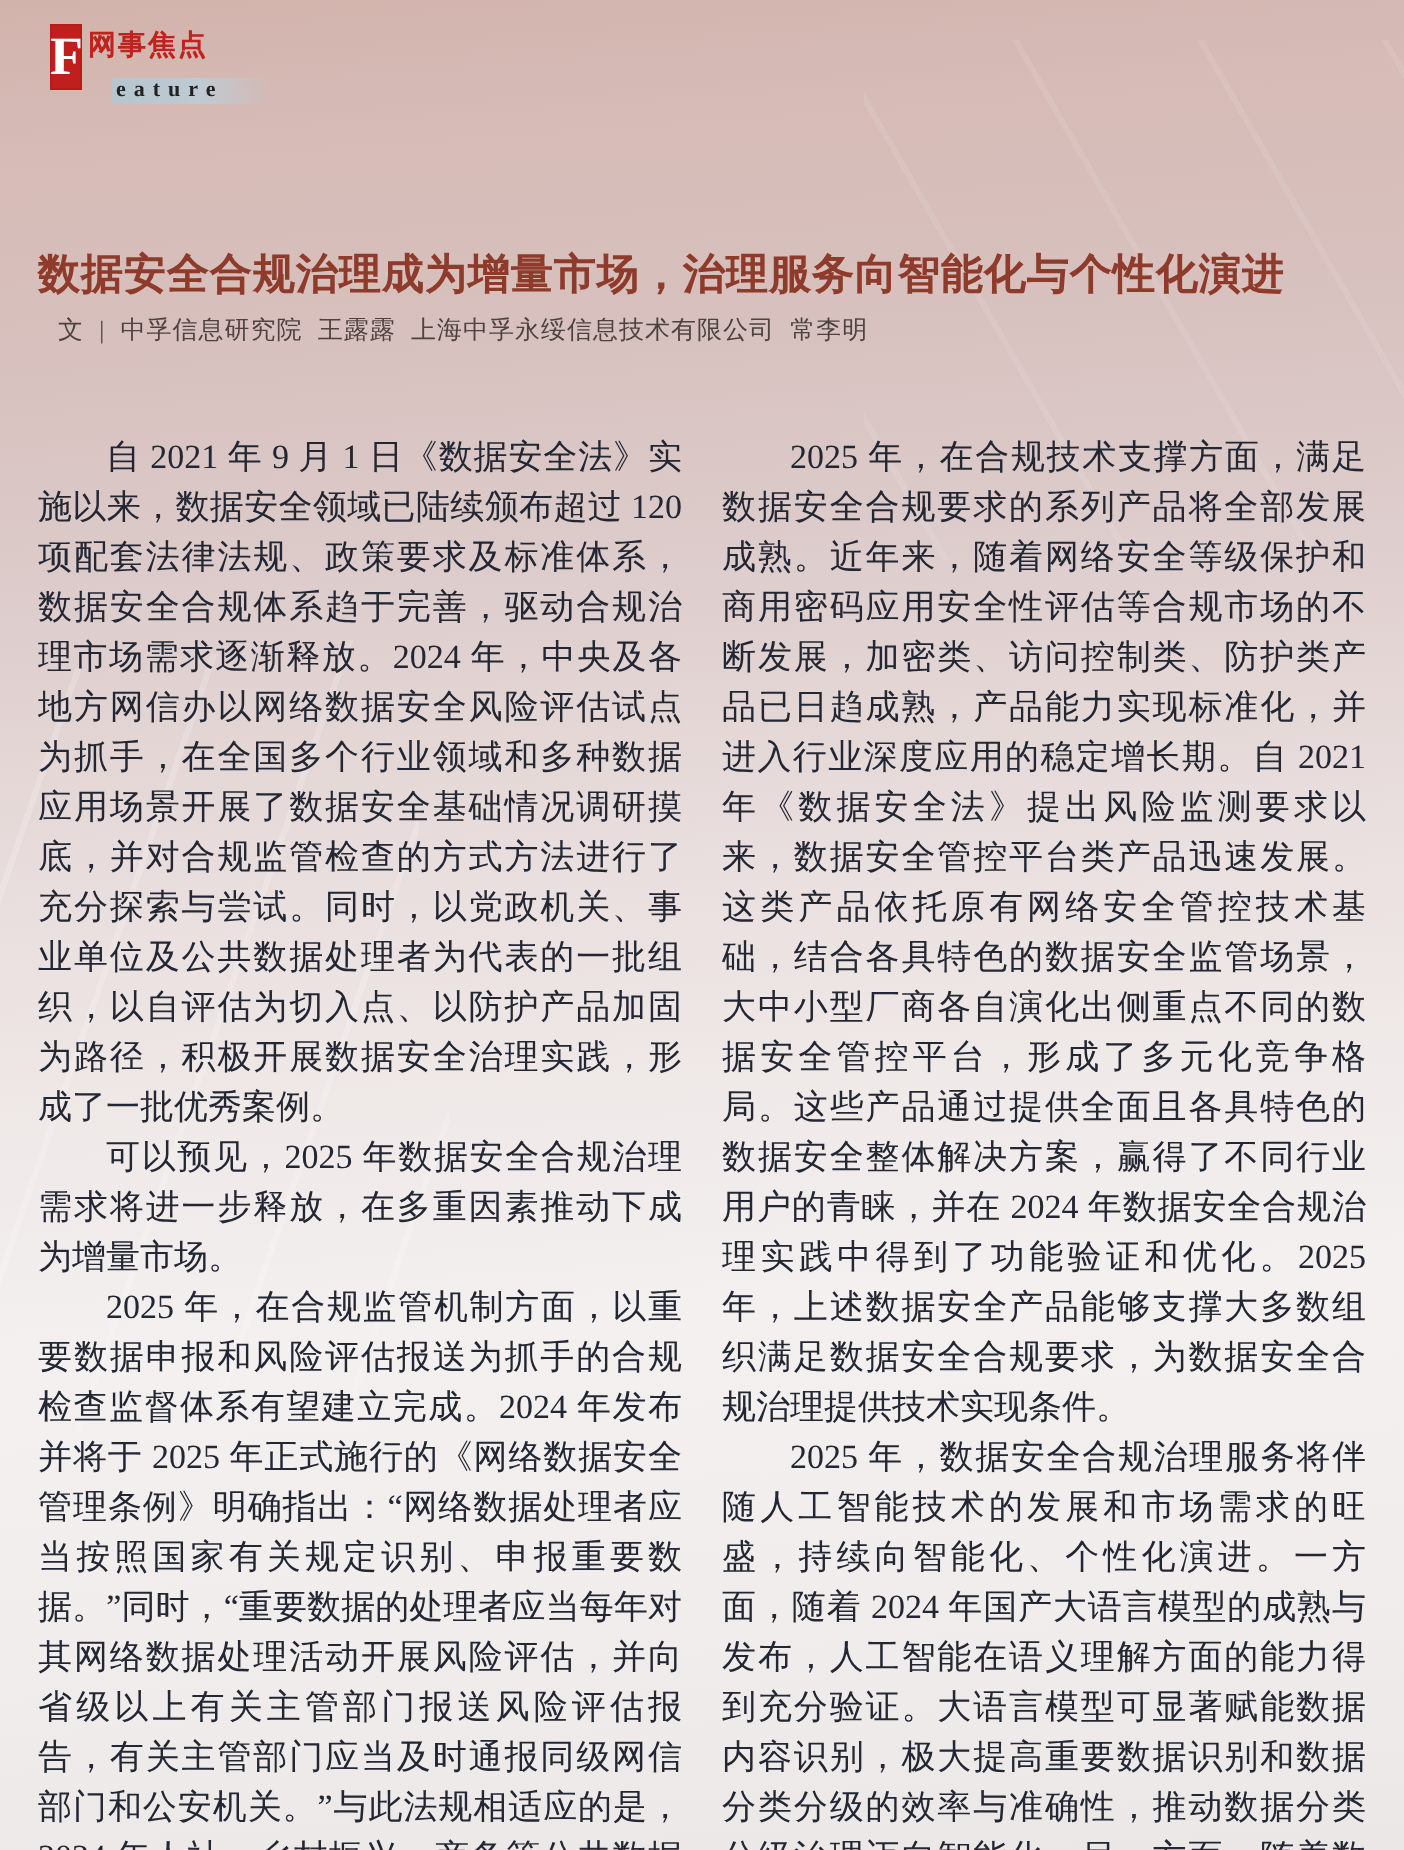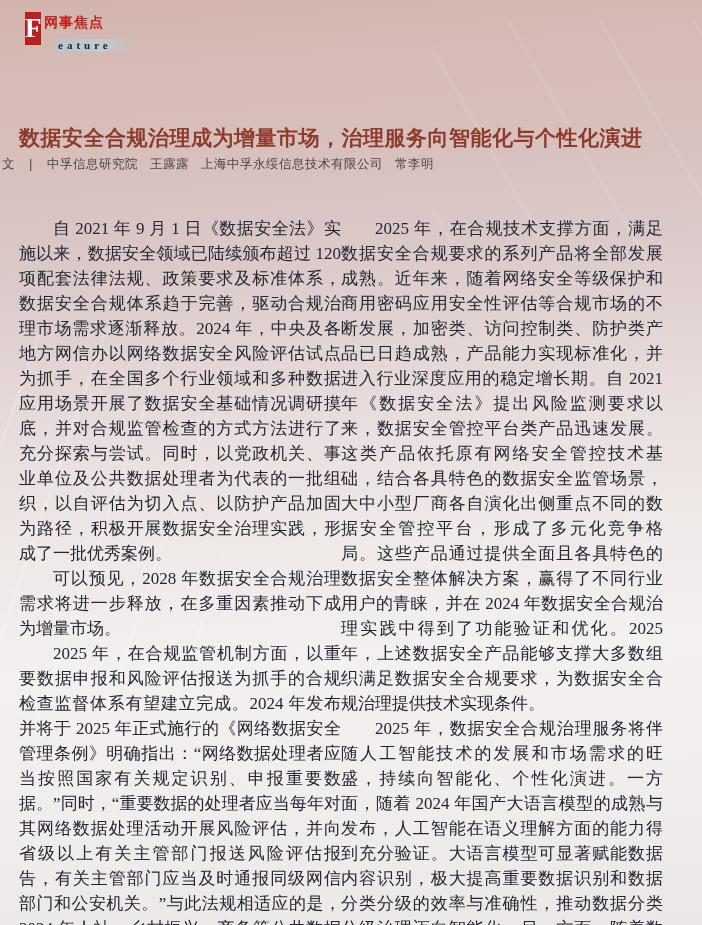--- a/index.html
+++ b/index.html
@@ -65,29 +65,29 @@
     padding-left:2px;white-space:nowrap;margin-left:12px;
   }
   
   .title{
     position:absolute;left:19px;top:110px;width:664px;
     font-family:Liberation Sans, sans-serif;
     font-weight:bold;font-size:21px;line-height:28px;
     color:#8e3b2b;letter-spacing:.5px;
   }
   .byline{
-    position:absolute;left:2px;top:157px;width:664px;
-    font-family:Liberation Mono, monospace;
+    position:absolute;left:29px;top:157px;width:664px;
+    font-family:Liberation Serif, serif;
     font-size:12.5px;line-height:16px;
     color:#4c4240;letter-spacing:.5px;word-spacing:4px;
   }
   
   .body-cols{
     position:absolute;left:19px;top:216px;width:664px;height:706px;
-    display:flex;
+    display:flex;gap:20px;
   }
   .col{width:322px;}
   .col p{
     margin:0;
     font-size:17px;line-height:25px;
     color:#232733;
     text-align:justify;
     font-family:"Liberation Serif","DejaVu Serif",serif;
   }
   .col p.indent{text-indent:2em;}
@@ -105,21 +105,21 @@
     <div class="brand-en">eature</div>
   </div>
 
   <h1 class="title">数据安全合规治理成为增量市场，治理服务向智能化与个性化演进</h1>
 
   <div class="byline">文 | 中孚信息研究院  王露露   上海中孚永绥信息技术有限公司  常李明</div>
 
   <div class="body-cols">
     <div class="col">
       <p class="indent">自 2021 年 9 月 1 日《数据安全法》实施以来，数据安全领域已陆续颁布超过 120 项配套法律法规、政策要求及标准体系，数据安全合规体系趋于完善，驱动合规治理市场需求逐渐释放。2024 年，中央及各地方网信办以网络数据安全风险评估试点为抓手，在全国多个行业领域和多种数据应用场景开展了数据安全基础情况调研摸底，并对合规监管检查的方式方法进行了充分探索与尝试。同时，以党政机关、事业单位及公共数据处理者为代表的一批组织，以自评估为切入点、以防护产品加固为路径，积极开展数据安全治理实践，形成了一批优秀案例。</p>
-      <p class="indent">可以预见，2028 年数据安全合规治理需求将进一步释放，在多重因素推动下成为增量市场。</p>
+      <p class="indent">可以预见，2025 年数据安全合规治理需求将进一步释放，在多重因素推动下成为增量市场。</p>
       <p class="indent">2025 年，在合规监管机制方面，以重要数据申报和风险评估报送为抓手的合规检查监督体系有望建立完成。2024 年发布并将于 2025 年正式施行的《网络数据安全管理条例》明确指出：“网络数据处理者应当按照国家有关规定识别、申报重要数据。”同时，“重要数据的处理者应当每年对其网络数据处理活动开展风险评估，并向省级以上有关主管部门报送风险评估报告，有关主管部门应当及时通报同级网信部门和公安机关。”与此法规相适应的是，2024 年人社、乡村振兴、商务等公共数据领域的行业主管部门已相继发布行业级数据分类分级框架的试行文件或征求意见稿，为 2025 年上述行业开展重要数据识别与申报提供了充分的基础依据。同时，经过 2024 年中央及地方网信办对风险评估理论工具的试点验证、意见征求及内容调整，国家标准《数据安全技术 数据安全风险评估方法》已推进至批准审查阶段，有望于 2025 年正式发布实施。这一标准将为全国数据安全风险评估提供标准方法，成为数据安全合规治理的重要切入点。数</p>
     </div>
     <div class="col">
       <p class="indent">2025 年，在合规技术支撑方面，满足数据安全合规要求的系列产品将全部发展成熟。近年来，随着网络安全等级保护和商用密码应用安全性评估等合规市场的不断发展，加密类、访问控制类、防护类产品已日趋成熟，产品能力实现标准化，并进入行业深度应用的稳定增长期。自 2021 年《数据安全法》提出风险监测要求以来，数据安全管控平台类产品迅速发展。这类产品依托原有网络安全管控技术基础，结合各具特色的数据安全监管场景，大中小型厂商各自演化出侧重点不同的数据安全管控平台，形成了多元化竞争格局。这些产品通过提供全面且各具特色的数据安全整体解决方案，赢得了不同行业用户的青睐，并在 2024 年数据安全合规治理实践中得到了功能验证和优化。2025 年，上述数据安全产品能够支撑大多数组织满足数据安全合规要求，为数据安全合规治理提供技术实现条件。</p>
       <p class="indent"><span>2025 年，数据安全合规治理服务将伴随人工智能技术的发展和市场需求的旺盛，持续向智能化、个性化演进。一方面，随着 2024 年国产大语言模型的成熟与发布，人工智能在语义理解方面的能力得到充分验证。大语言模型可显著赋能数据内容识别，极大提高重要数据识别和数据分类分级的效率与准确性，推动数据分类分级治理迈向智能化。另一方面，随着数据要素市场的日益成熟，数据跨境、公共数据授权运营、可信数据空间、数据交易所、数据标注基地等特色数据应用场景快速发展。多样化的数据处理场景将促使数据安全合规治理服务进一步融入业务流程，贴合业务需求，向更加个性化的方向演进。</span></p>
     </div>
   </div>
 </div>
 
 </body></html>

